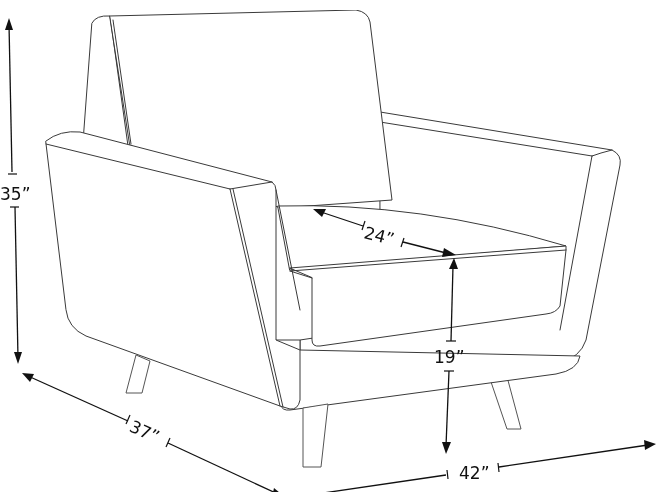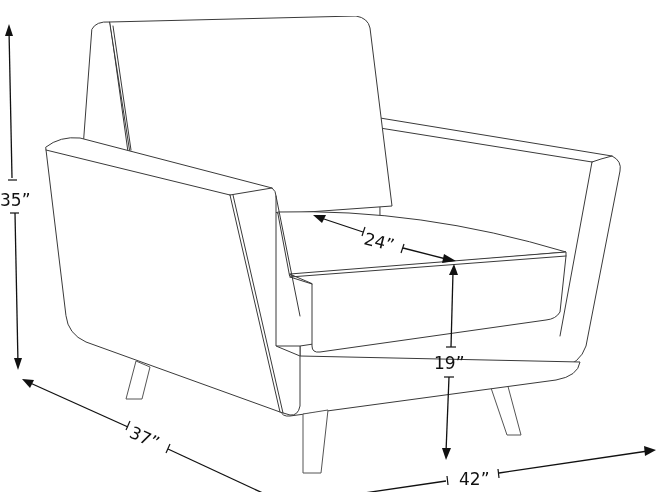--- a/index.html
+++ b/index.html
@@ -1,17 +1,17 @@
 <!DOCTYPE html>
 <html><head>
   <meta charset="utf-8">
   <style>
     html, body { margin: 0; padding: 0; background: #ffffff; }
     body { width: 657px; height: 492px; overflow: hidden; position: relative; }
-    #stage { position: absolute; left: 0; top: 16px; width: 657px; height: 461px; }
+    #stage { position: absolute; left: 0; top: 10px; width: 657px; height: 461px; }
     svg { display: block; }
     .outline { fill: #ffffff; stroke: #3a3a3a; stroke-width: 1; stroke-linejoin: round; stroke-linecap: round; }
     .edge { fill: none; stroke: #3a3a3a; stroke-width: 1; stroke-linecap: round; }
     .leg { fill: #ffffff; stroke: #555555; stroke-width: 1; }
     .dim { fill: none; stroke: #111111; stroke-width: 1.3; }
     .tick { fill: none; stroke: #111111; stroke-width: 1.2; }
     .arrow { fill: #111111; }
     .label { font-family: "DejaVu Sans", sans-serif; font-size: 17px; fill: #111111; }
   </style>
 </head>

